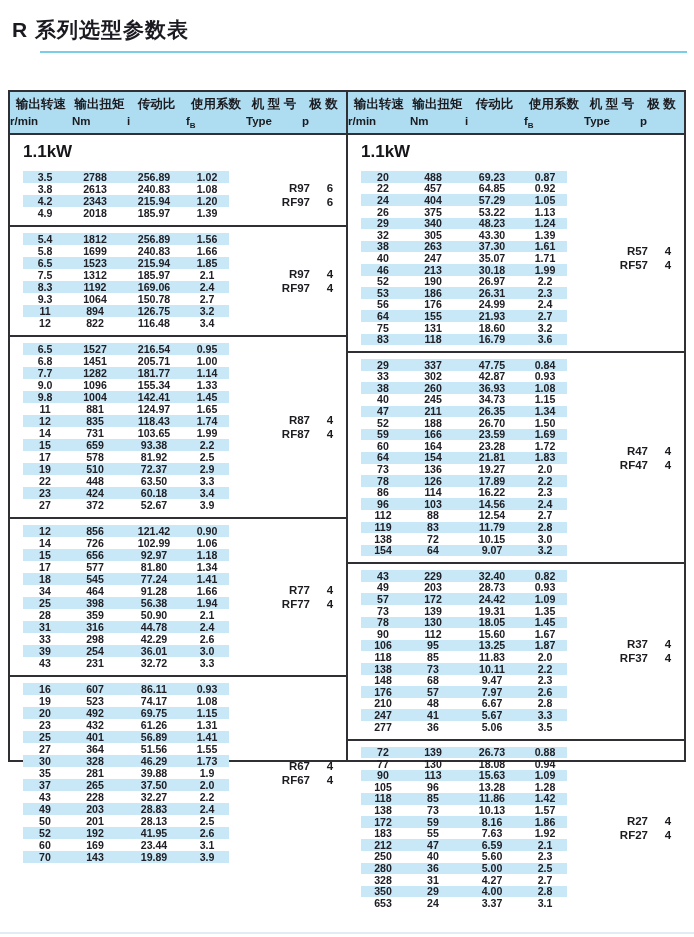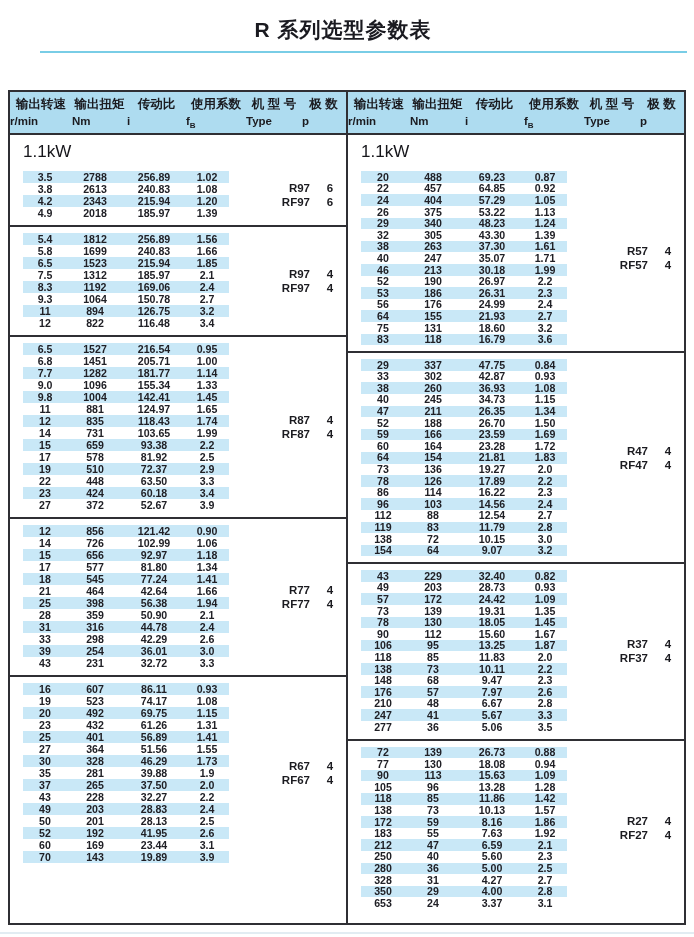--- a/index.html
+++ b/index.html
@@ -1,30 +1,30 @@
 <!DOCTYPE html>
 <html><head>
 <meta charset="utf-8">
 <style>
   html,body{margin:0;padding:0;background:#fff;}
   .page{width:694px;height:937px;position:relative;background:#ffffff;
         font-family:"Liberation Sans","DejaVu Sans",sans-serif;overflow:hidden;}
-  .title{text-align:center;padding:16px 8px 0 0;font-size:21px;font-weight:bold;
+  .title{text-align:left;padding:16px 8px 0 12px;font-size:21px;font-weight:bold;
          color:#1a1a20;letter-spacing:1px;}
   .rule{height:2px;background:#79cde6;margin:7px 7px 0 40px;}
-  .table-wrap{position:absolute;left:8px;right:8px;top:90px;height:835px;
+  .table-wrap{position:absolute;left:8px;right:8px;top:90px;height:672px;
               border:2px solid #2f2f34;display:flex;box-sizing:border-box;background:#fff;}
   .half{flex:1;position:relative;min-width:0;}
   .half + .half{border-left:2px solid #2f2f34;}
   .thead{background:#aedcf0;border-bottom:2px solid #2f2f34;padding:4px 0 3px 0;}
   .h-row{display:grid;grid-template-columns:62px 55px 59px 60px 56px 43px;}
   .h-cn{font-size:12.5px;font-weight:bold;text-align:center;color:#1b1b20;white-space:nowrap;}
   .h-unit{font-size:11.5px;font-weight:bold;text-align:left;color:#1b1b20;padding-top:2px;}
   .h-unit sub{font-size:8px;}
-  .kw{font-size:17px;font-weight:normal;padding:7px 12px 3px 13px;color:#15151a;}
+  .kw{font-size:17px;font-weight:bold;padding:7px 12px 3px 13px;color:#15151a;}
   .section{position:relative;padding:6px 0;}
   .section + .section{border-top:2px solid #2f2f34;}
   .row{display:grid;grid-template-columns:44px 56px 62px 44px;margin-left:13px;
        width:206px;align-items:center;}
   #left-body .row{height:12px;}
   #right-body .row{height:11.6px;}
   .row:nth-child(odd){background:#c9e8f7;}
   .cell{font-size:10.6px;font-weight:bold;text-align:center;color:#202026;line-height:1;}
   .type-block{position:absolute;left:242px;top:50%;transform:translateY(-50%);}
   .type-line{display:grid;grid-template-columns:58px 40px;height:14px;align-items:center;}
@@ -281,23 +281,23 @@
               <div class="cell">81.80</div>
               <div class="cell">1.34</div>
             </div>
             <div class="row">
               <div class="cell">18</div>
               <div class="cell">545</div>
               <div class="cell">77.24</div>
               <div class="cell">1.41</div>
             </div>
             <div class="row">
-              <div class="cell">21</div>
+              <div class="cell">34</div>
               <div class="cell">464</div>
-              <div class="cell">42.64</div>
+              <div class="cell">91.28</div>
               <div class="cell">1.66</div>
             </div>
             <div class="row">
               <div class="cell">25</div>
               <div class="cell">398</div>
               <div class="cell">56.38</div>
               <div class="cell">1.94</div>
             </div>
             <div class="row">
               <div class="cell">28</div>

